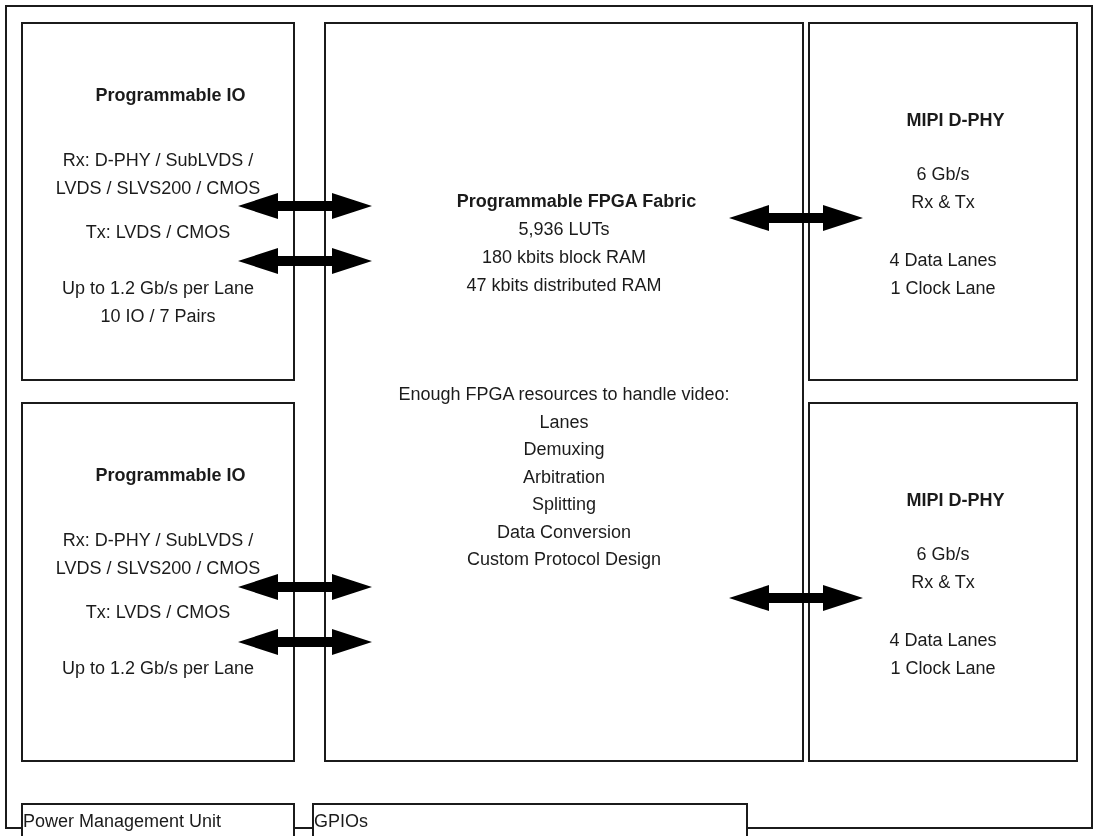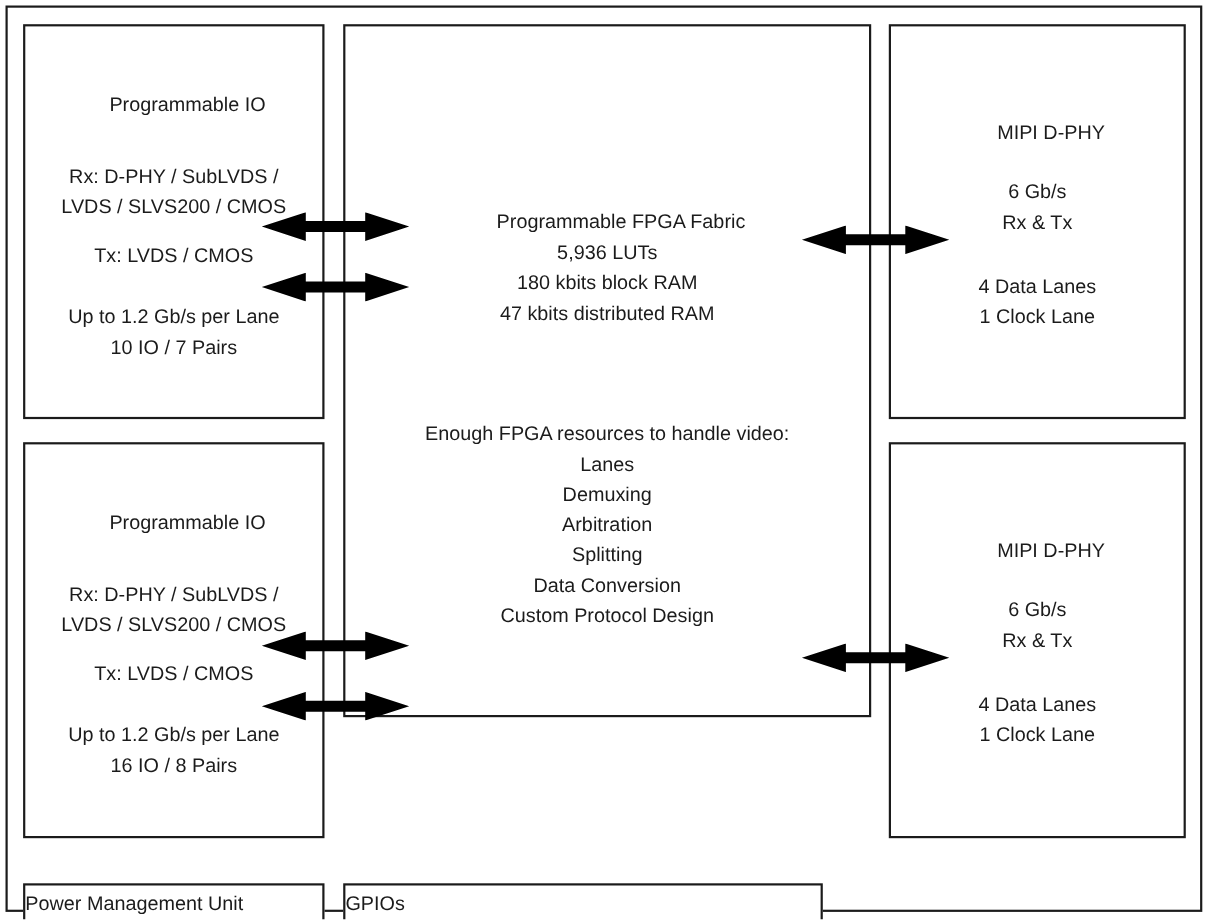--- a/index.html
+++ b/index.html
@@ -26,21 +26,21 @@
     box-sizing: border-box;
   }
   .box {
     position: absolute;
     border: 2px solid #1b1b1b;
     background: #ffffff;
     box-sizing: border-box;
   }
   #box-left-top    { left: 21px;  top: 22px;  width: 274px; height: 359px; }
   #box-left-bottom { left: 21px;  top: 402px; width: 274px; height: 360px; }
-  #box-center      { left: 312px; top: 22px;  width: 480px; height: 630px; }
+  #box-center      { left: 324px; top: 22px;  width: 480px; height: 740px; }
   #box-right-top   { left: 808px; top: 22px;  width: 270px; height: 359px; }
   #box-right-bottom{ left: 808px; top: 402px; width: 270px; height: 360px; }
   .bar {
     position: absolute;
     top: 779px;
     height: 37px;
     border: 2px solid #1b1b1b;
     background: #ffffff;
     box-sizing: border-box;
     display: flex;
@@ -55,21 +55,21 @@
   .txt {
     position: absolute;
     left: 0;
     right: 0;
     text-align: center;
     font-size: 18px;
     line-height: 28px;
     white-space: nowrap;
   }
   .txt-tight { line-height: 27.5px; }
-  .bold { font-weight: normal; padding-left: 25px; }
+  .bold { font-weight: bold; padding-left: 25px; }
   .arrow {
     position: absolute;
     width: 134px;
     height: 26px;
     z-index: 5;
   }
   sup.fnote {
     font-size: 12px;
     line-height: 0;
     vertical-align: super;
@@ -97,21 +97,20 @@
 
   <div class="box" id="box-left-bottom">
     <div class="txt bold" style="top:57px">Programmable IO</div>
     <div class="txt" style="top:122px">
       <div>Rx: D-PHY / SubLVDS /</div>
       <div>LVDS / SLVS200 / CMOS</div>
     </div>
     <div class="txt" style="top:194px">Tx: LVDS / CMOS</div>
     <div class="txt" style="top:250px">
       <div>Up to 1.2 Gb/s per Lane</div>
-      <div>16 IO / 8 Pairs</div>
     </div>
   </div>
 
   <div class="box" id="box-center">
     <div class="txt" style="top:163px">
       <div class="bold">Programmable FPGA Fabric</div>
       <div>5,936 LUTs</div>
       <div>180 kbits block RAM</div>
       <div>47 kbits distributed RAM</div>
     </div>

